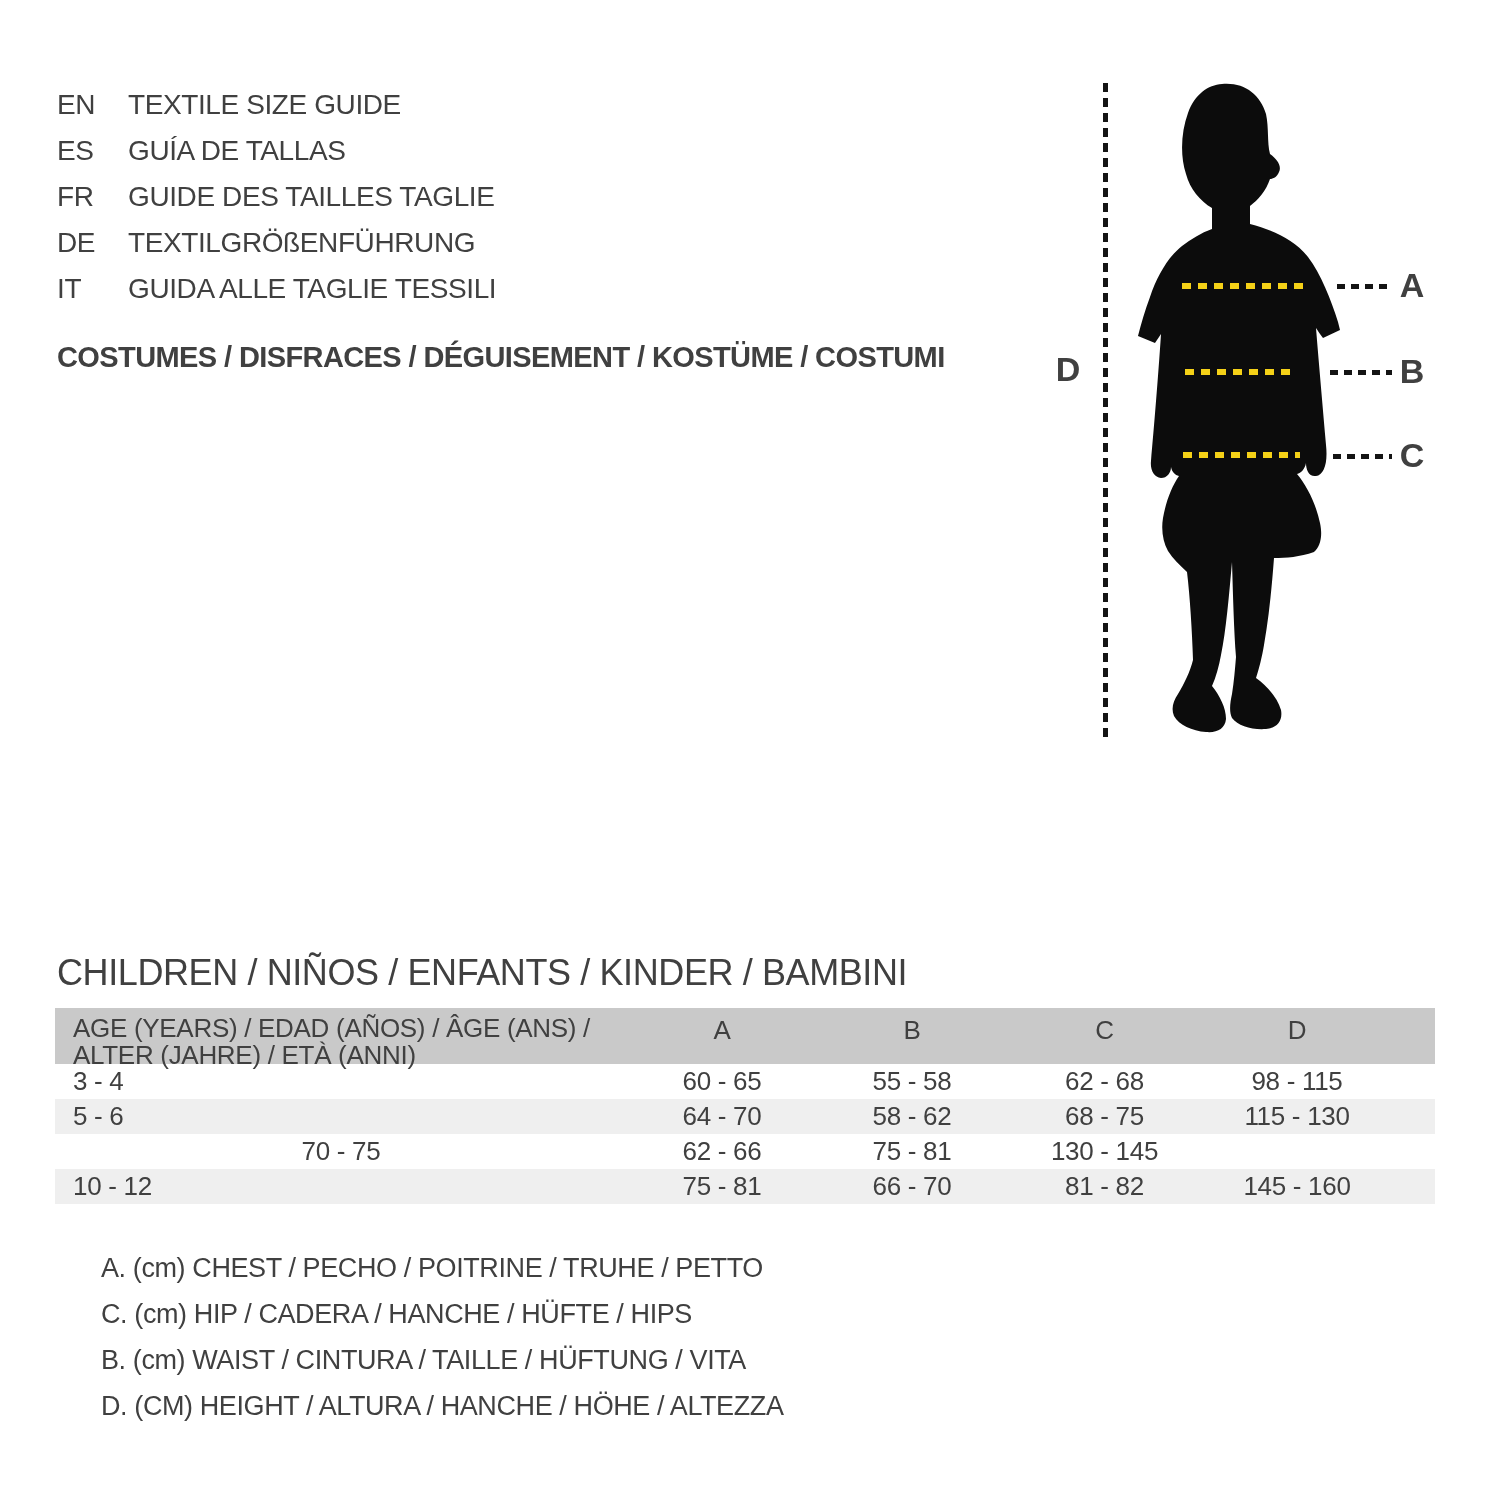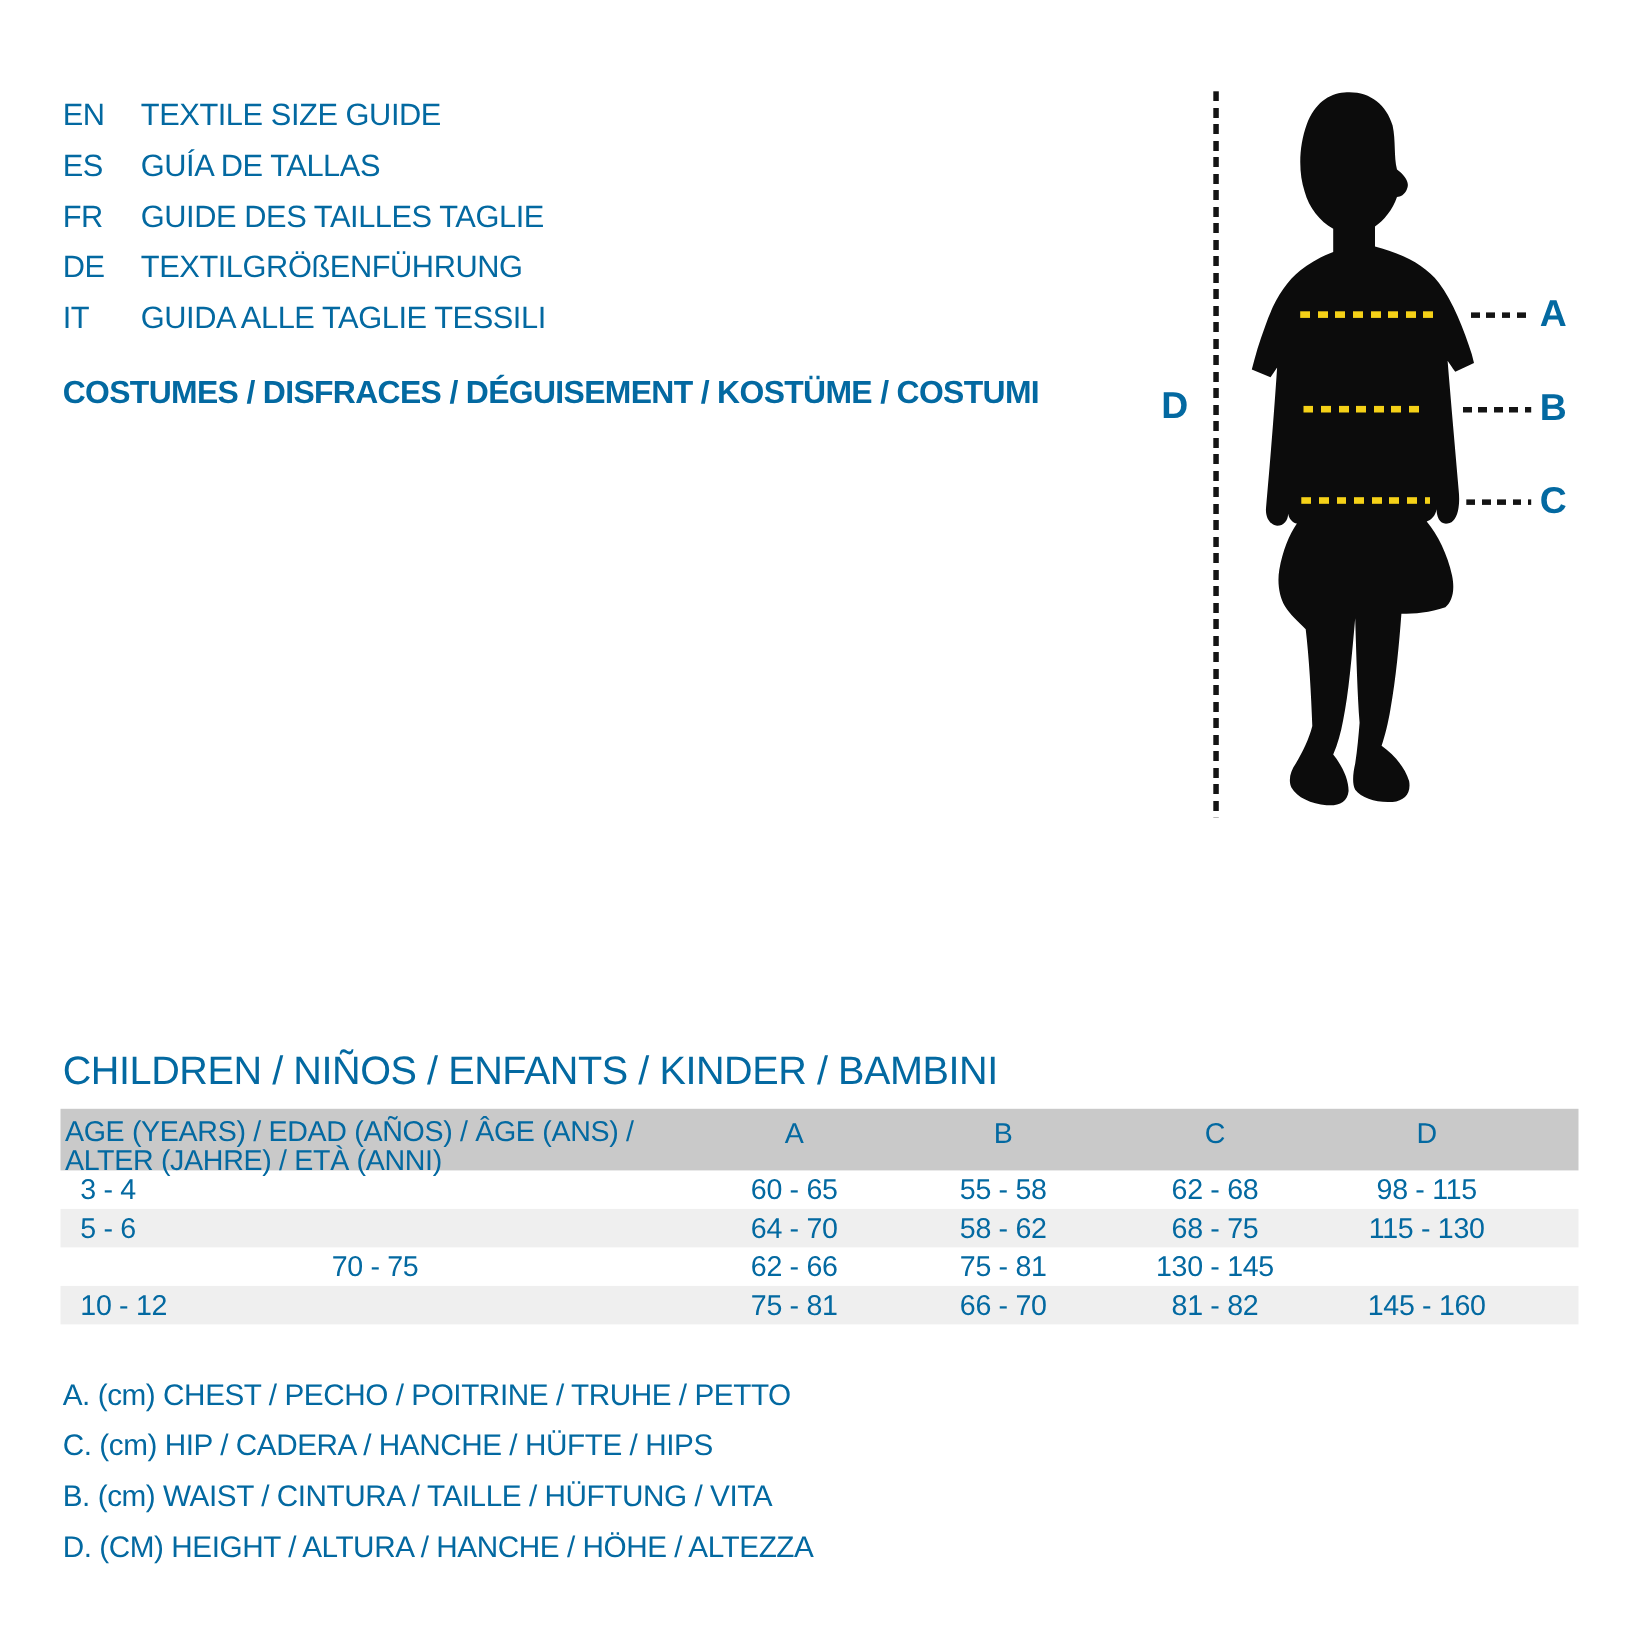--- a/index.html
+++ b/index.html
@@ -3,21 +3,21 @@
 <meta charset="utf-8">
 <style>
   * { margin: 0; padding: 0; box-sizing: border-box; }
   html, body { background: #ffffff; }
   .page {
     position: relative;
     width: 1501px;
     height: 1500px;
     background: #ffffff;
     font-family: "Liberation Sans", sans-serif;
-    color: #0369a1;
+    color: #404040;
     overflow: hidden;
   }
   
   .lang-list {
     position: absolute;
     left: 57px;
     top: 82px;
   }
   .lang-row {
     display: flex;
@@ -104,41 +104,42 @@
     grid-template-columns: 572px 190px 190px 195px 190px 1fr;
     align-items: center;
   }
   .t-head {
     background: #c9c9c9;
     height: 56px;
     align-items: start;
   }
   .t-head .cell { padding-top: 7px; }
   .age-head {
-    padding-left: 4px;
+    padding-left: 18px;
     line-height: 27px;
   }
   .cell-center { text-align: center; }
   .t-data { height: 35px; }
   .t-data .age-cell { padding-left: 18px; }
   .t-data.alt { background: #efefef; }
   
   .legend {
     position: absolute;
     left: 57px;
     top: 1245px;
   }
   .legend-line {
     height: 46px;
     display: flex;
     align-items: center;
     font-size: 27px;
     letter-spacing: -0.4px;
     font-weight: 500;
     white-space: nowrap;
+    margin-left: 44px;
   }
 </style>
 </head>
 <body>
 
 <div class="page" style="--yl:#f5d117;">
 
   <div class="lang-list">
     <div class="lang-row">
       <span class="lang-code">EN</span>

